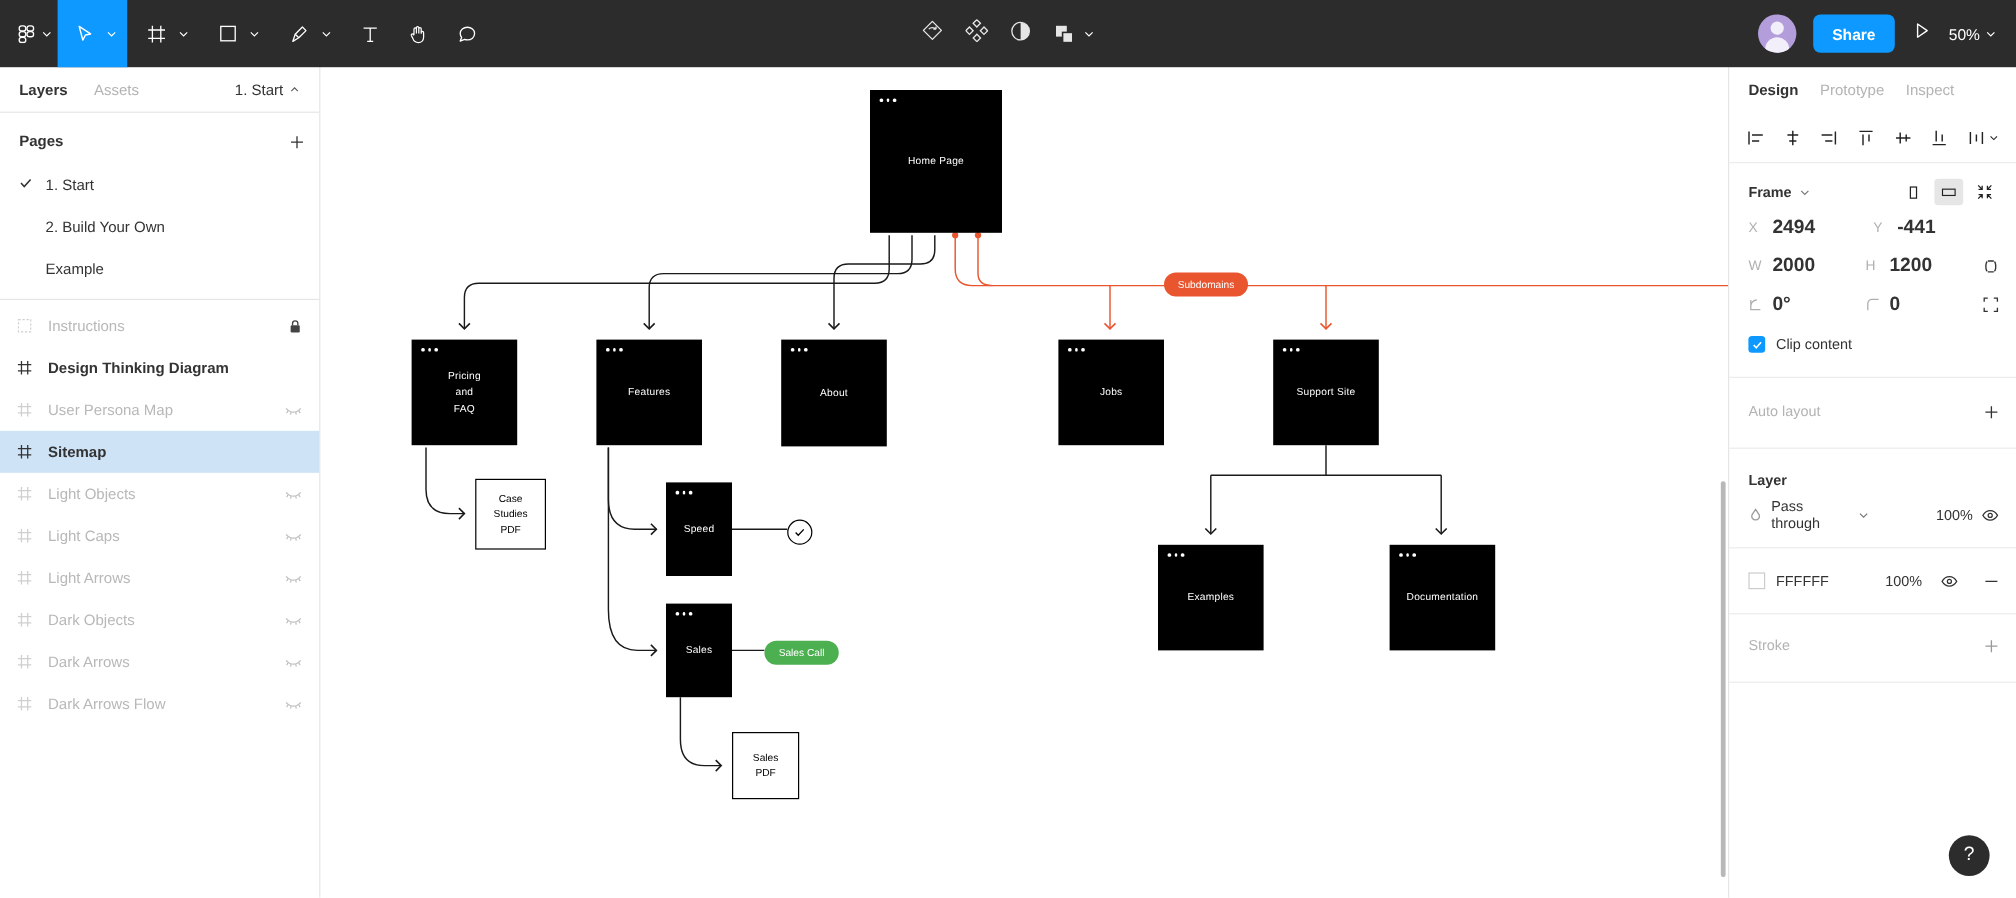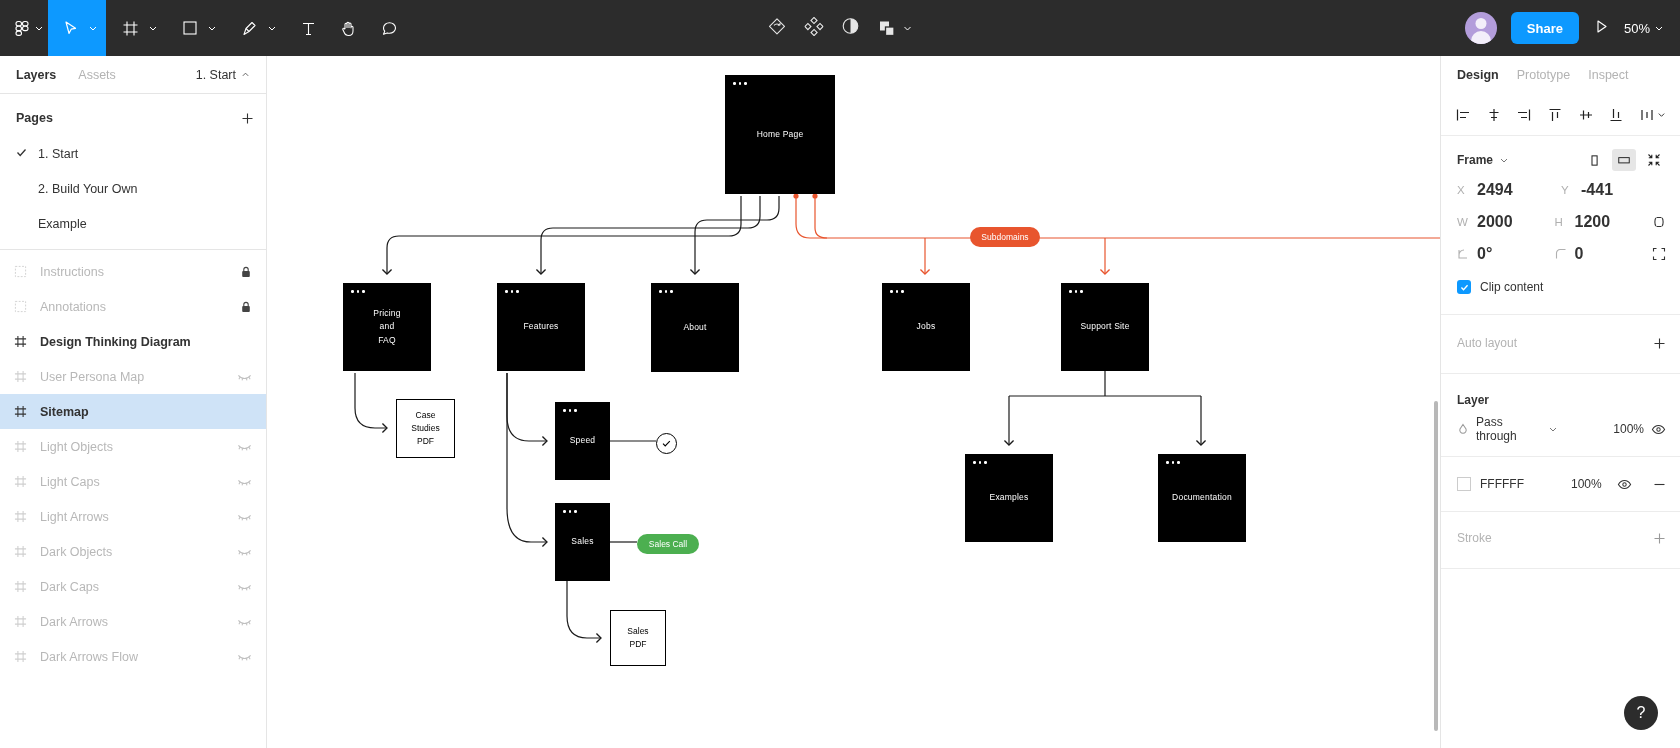--- a/index.html
+++ b/index.html
@@ -387,34 +387,20 @@
         </span>
         <span class="layer-name dim">Instructions</span>
         <span class="layer-right">
           <svg width="12" height="12" viewBox="0 0 12 12" fill="#444">
             <rect x="2.2" y="5" width="7.6" height="6" rx="1"></rect>
             <path d="M3.8 5V3.6a2.2 2.2 0 014.4 0V5" fill="none" stroke="#444" stroke-width="1.1"></path>
           </svg>
         </span>
       </div>
       <div class="layer-row">
-        <span class="layer-ico" style="color: rgb(207, 207, 207);">
-          <svg width="13" height="13" viewBox="0 0 14 14" fill="none" stroke="currentColor" stroke-width="1" stroke-dasharray="2 1.6">
-            <rect x="1.5" y="1.5" width="11" height="11"></rect>
-          </svg>
-        </span>
-        <span class="layer-name dim">Annotations</span>
-        <span class="layer-right">
-          <svg width="12" height="12" viewBox="0 0 12 12" fill="#444">
-            <rect x="2.2" y="5" width="7.6" height="6" rx="1"></rect>
-            <path d="M3.8 5V3.6a2.2 2.2 0 014.4 0V5" fill="none" stroke="#444" stroke-width="1.1"></path>
-          </svg>
-        </span>
-      </div>
-      <div class="layer-row">
         <span class="layer-ico" style="color: rgb(51, 51, 51);">
           <svg width="13" height="13" viewBox="0 0 14 14" fill="none" stroke="currentColor" stroke-width="1.15">
             <path d="M4.2 1v12M9.8 1v12M1 4.2h12M1 9.8h12"></path>
           </svg>
         </span>
         <span class="layer-name bold">Design Thinking Diagram</span>
       </div>
       <div class="layer-row">
         <span class="layer-ico" style="color: rgb(207, 207, 207);">
           <svg width="13" height="13" viewBox="0 0 14 14" fill="none" stroke="currentColor" stroke-width="1.15">
@@ -479,34 +465,20 @@
           </svg>
         </span>
       </div>
       <div class="layer-row">
         <span class="layer-ico" style="color: rgb(207, 207, 207);">
           <svg width="13" height="13" viewBox="0 0 14 14" fill="none" stroke="currentColor" stroke-width="1.15">
             <path d="M4.2 1v12M9.8 1v12M1 4.2h12M1 9.8h12"></path>
           </svg>
         </span>
         <span class="layer-name dim">Dark Objects</span>
-        <span class="layer-right dim">
-          <svg width="15" height="12" viewBox="0 0 16 12" fill="none" stroke="#c0c0c0" stroke-width="1.1">
-            <path d="M1.5 4.2c2 2.4 4 3.4 6.5 3.4s4.5-1 6.5-3.4"></path>
-            <path d="M3.2 6.3L2 8.4M6 7.5l-.6 2.2M10 7.5l.6 2.2M12.8 6.3L14 8.4"></path>
-          </svg>
-        </span>
-      </div>
-      <div class="layer-row">
-        <span class="layer-ico" style="color: rgb(207, 207, 207);">
-          <svg width="13" height="13" viewBox="0 0 14 14" fill="none" stroke="currentColor" stroke-width="1.15">
-            <path d="M4.2 1v12M9.8 1v12M1 4.2h12M1 9.8h12"></path>
-          </svg>
-        </span>
-        <span class="layer-name dim">Dark Caps</span>
         <span class="layer-right dim">
           <svg width="15" height="12" viewBox="0 0 16 12" fill="none" stroke="#c0c0c0" stroke-width="1.1">
             <path d="M1.5 4.2c2 2.4 4 3.4 6.5 3.4s4.5-1 6.5-3.4"></path>
             <path d="M3.2 6.3L2 8.4M6 7.5l-.6 2.2M10 7.5l.6 2.2M12.8 6.3L14 8.4"></path>
           </svg>
         </span>
       </div>
       <div class="layer-row">
         <span class="layer-ico" style="color: rgb(207, 207, 207);">
           <svg width="13" height="13" viewBox="0 0 14 14" fill="none" stroke="currentColor" stroke-width="1.15">

